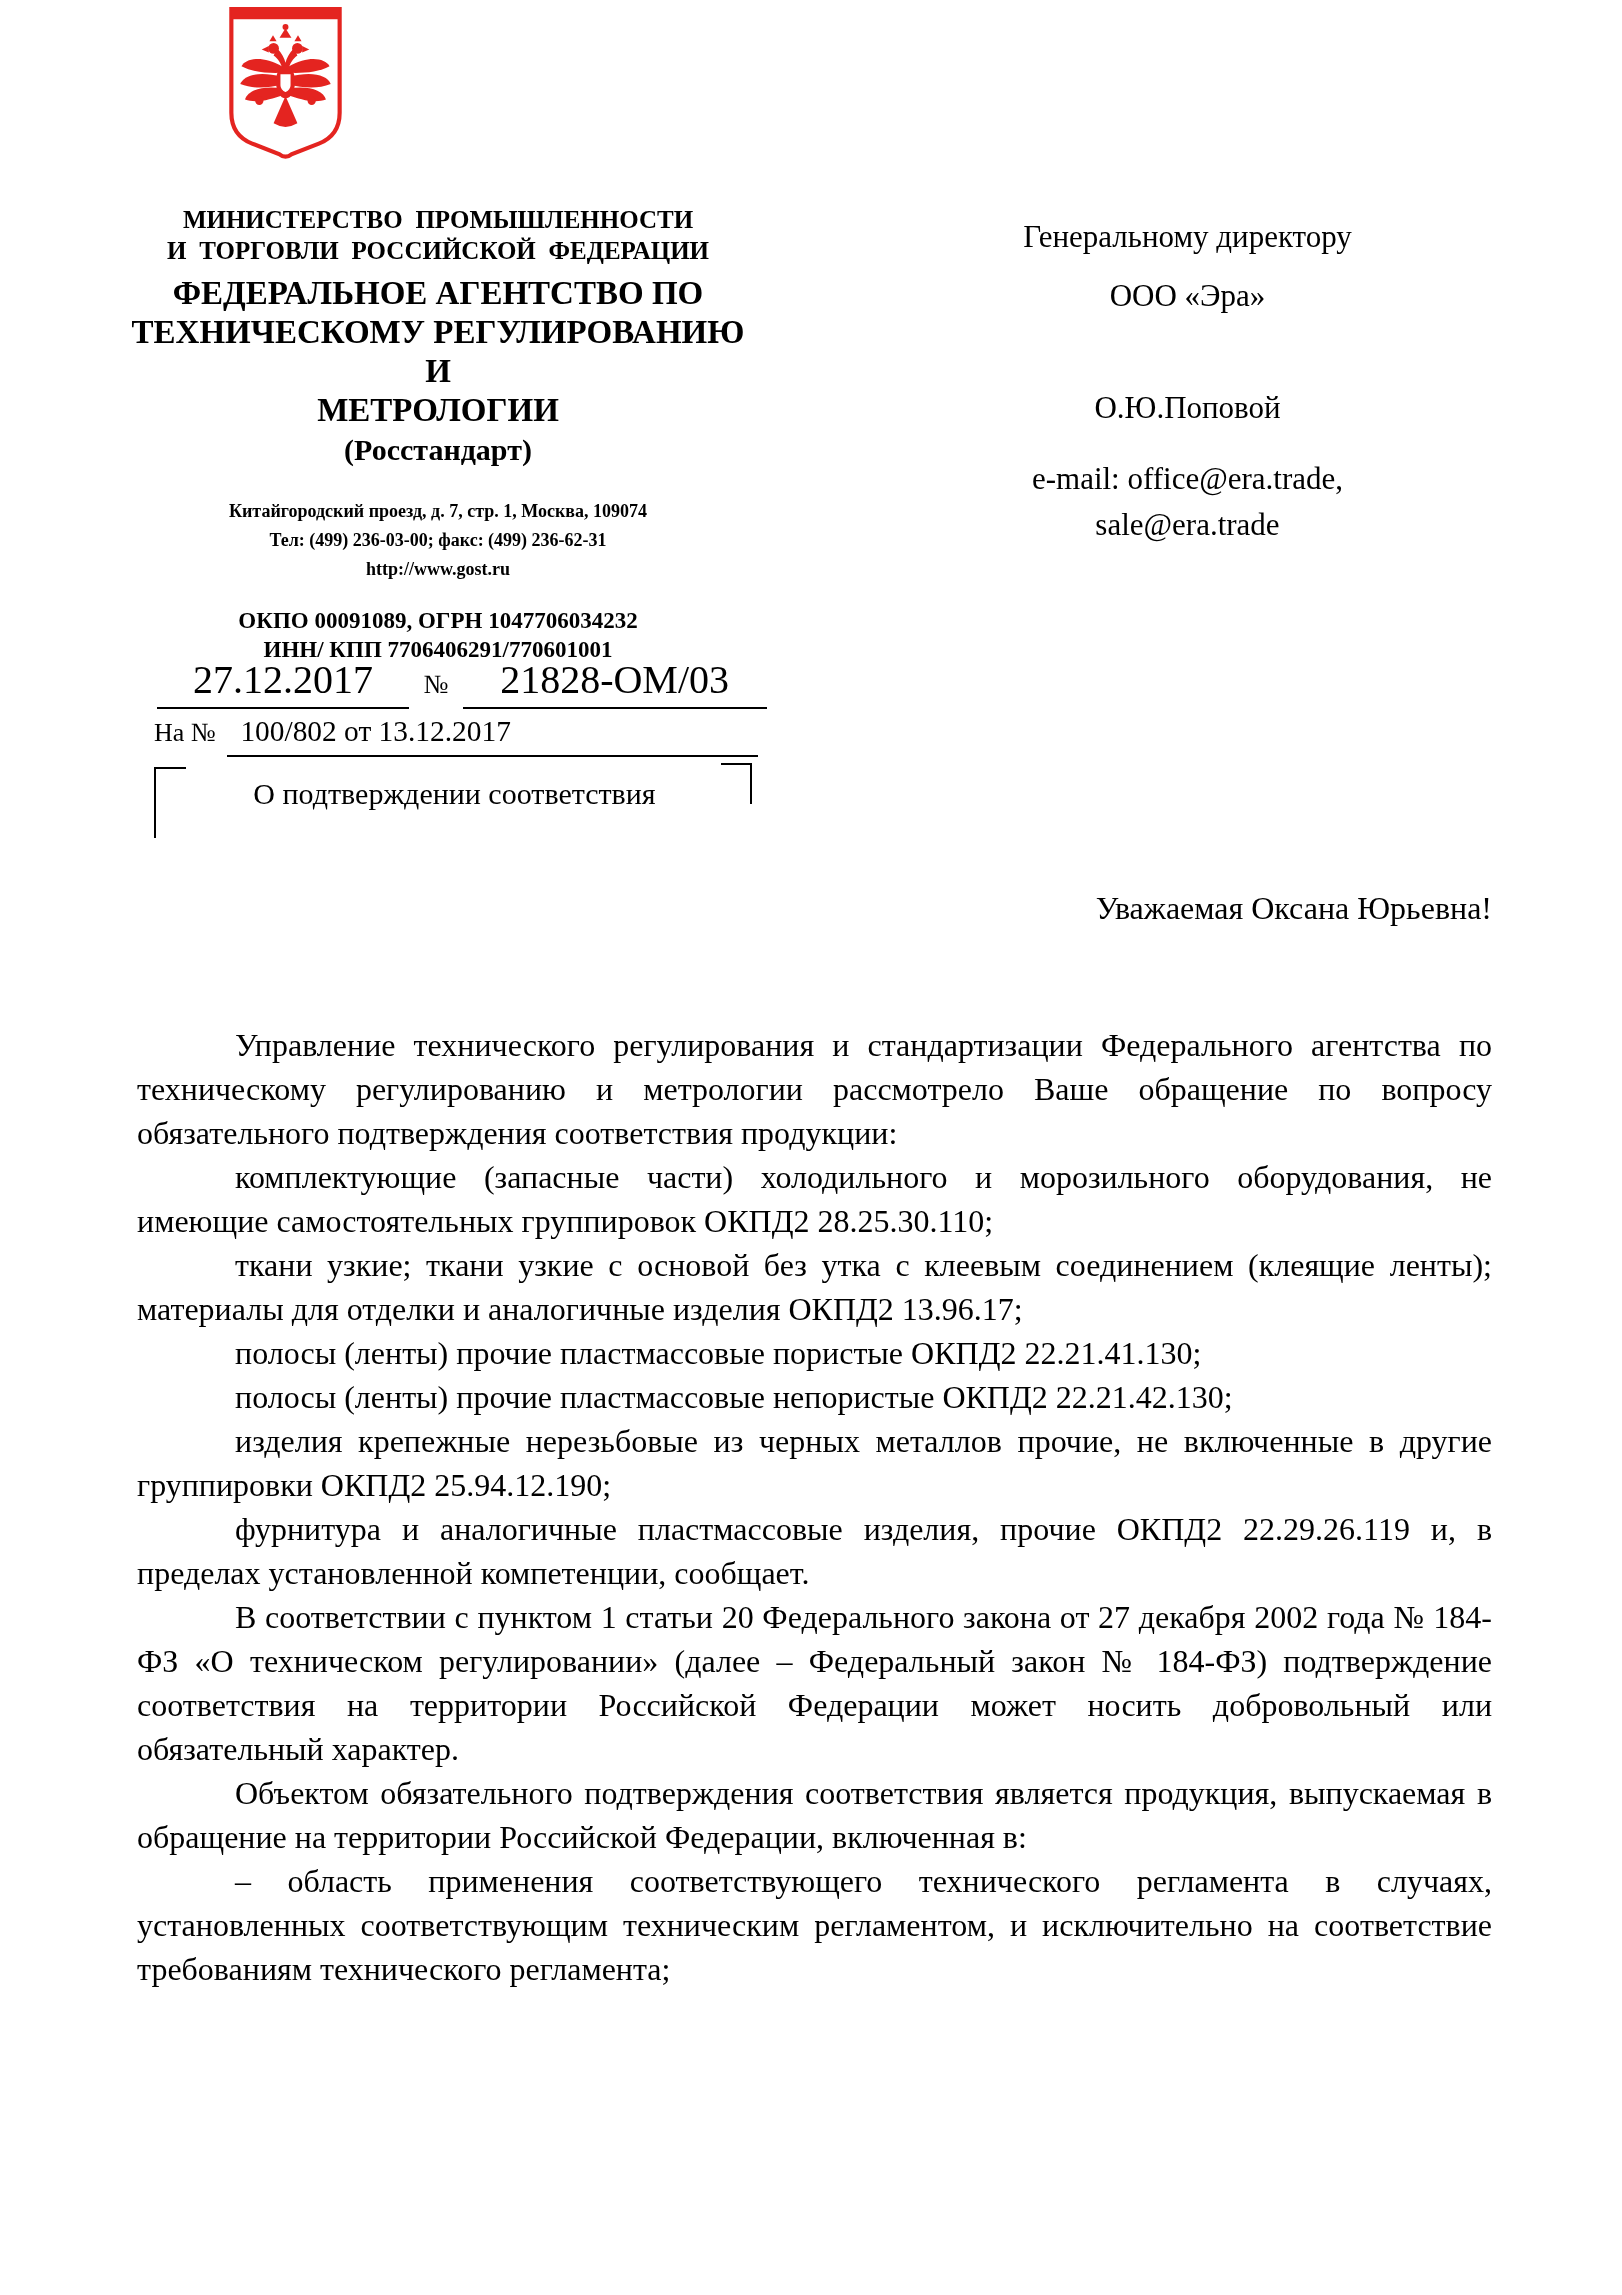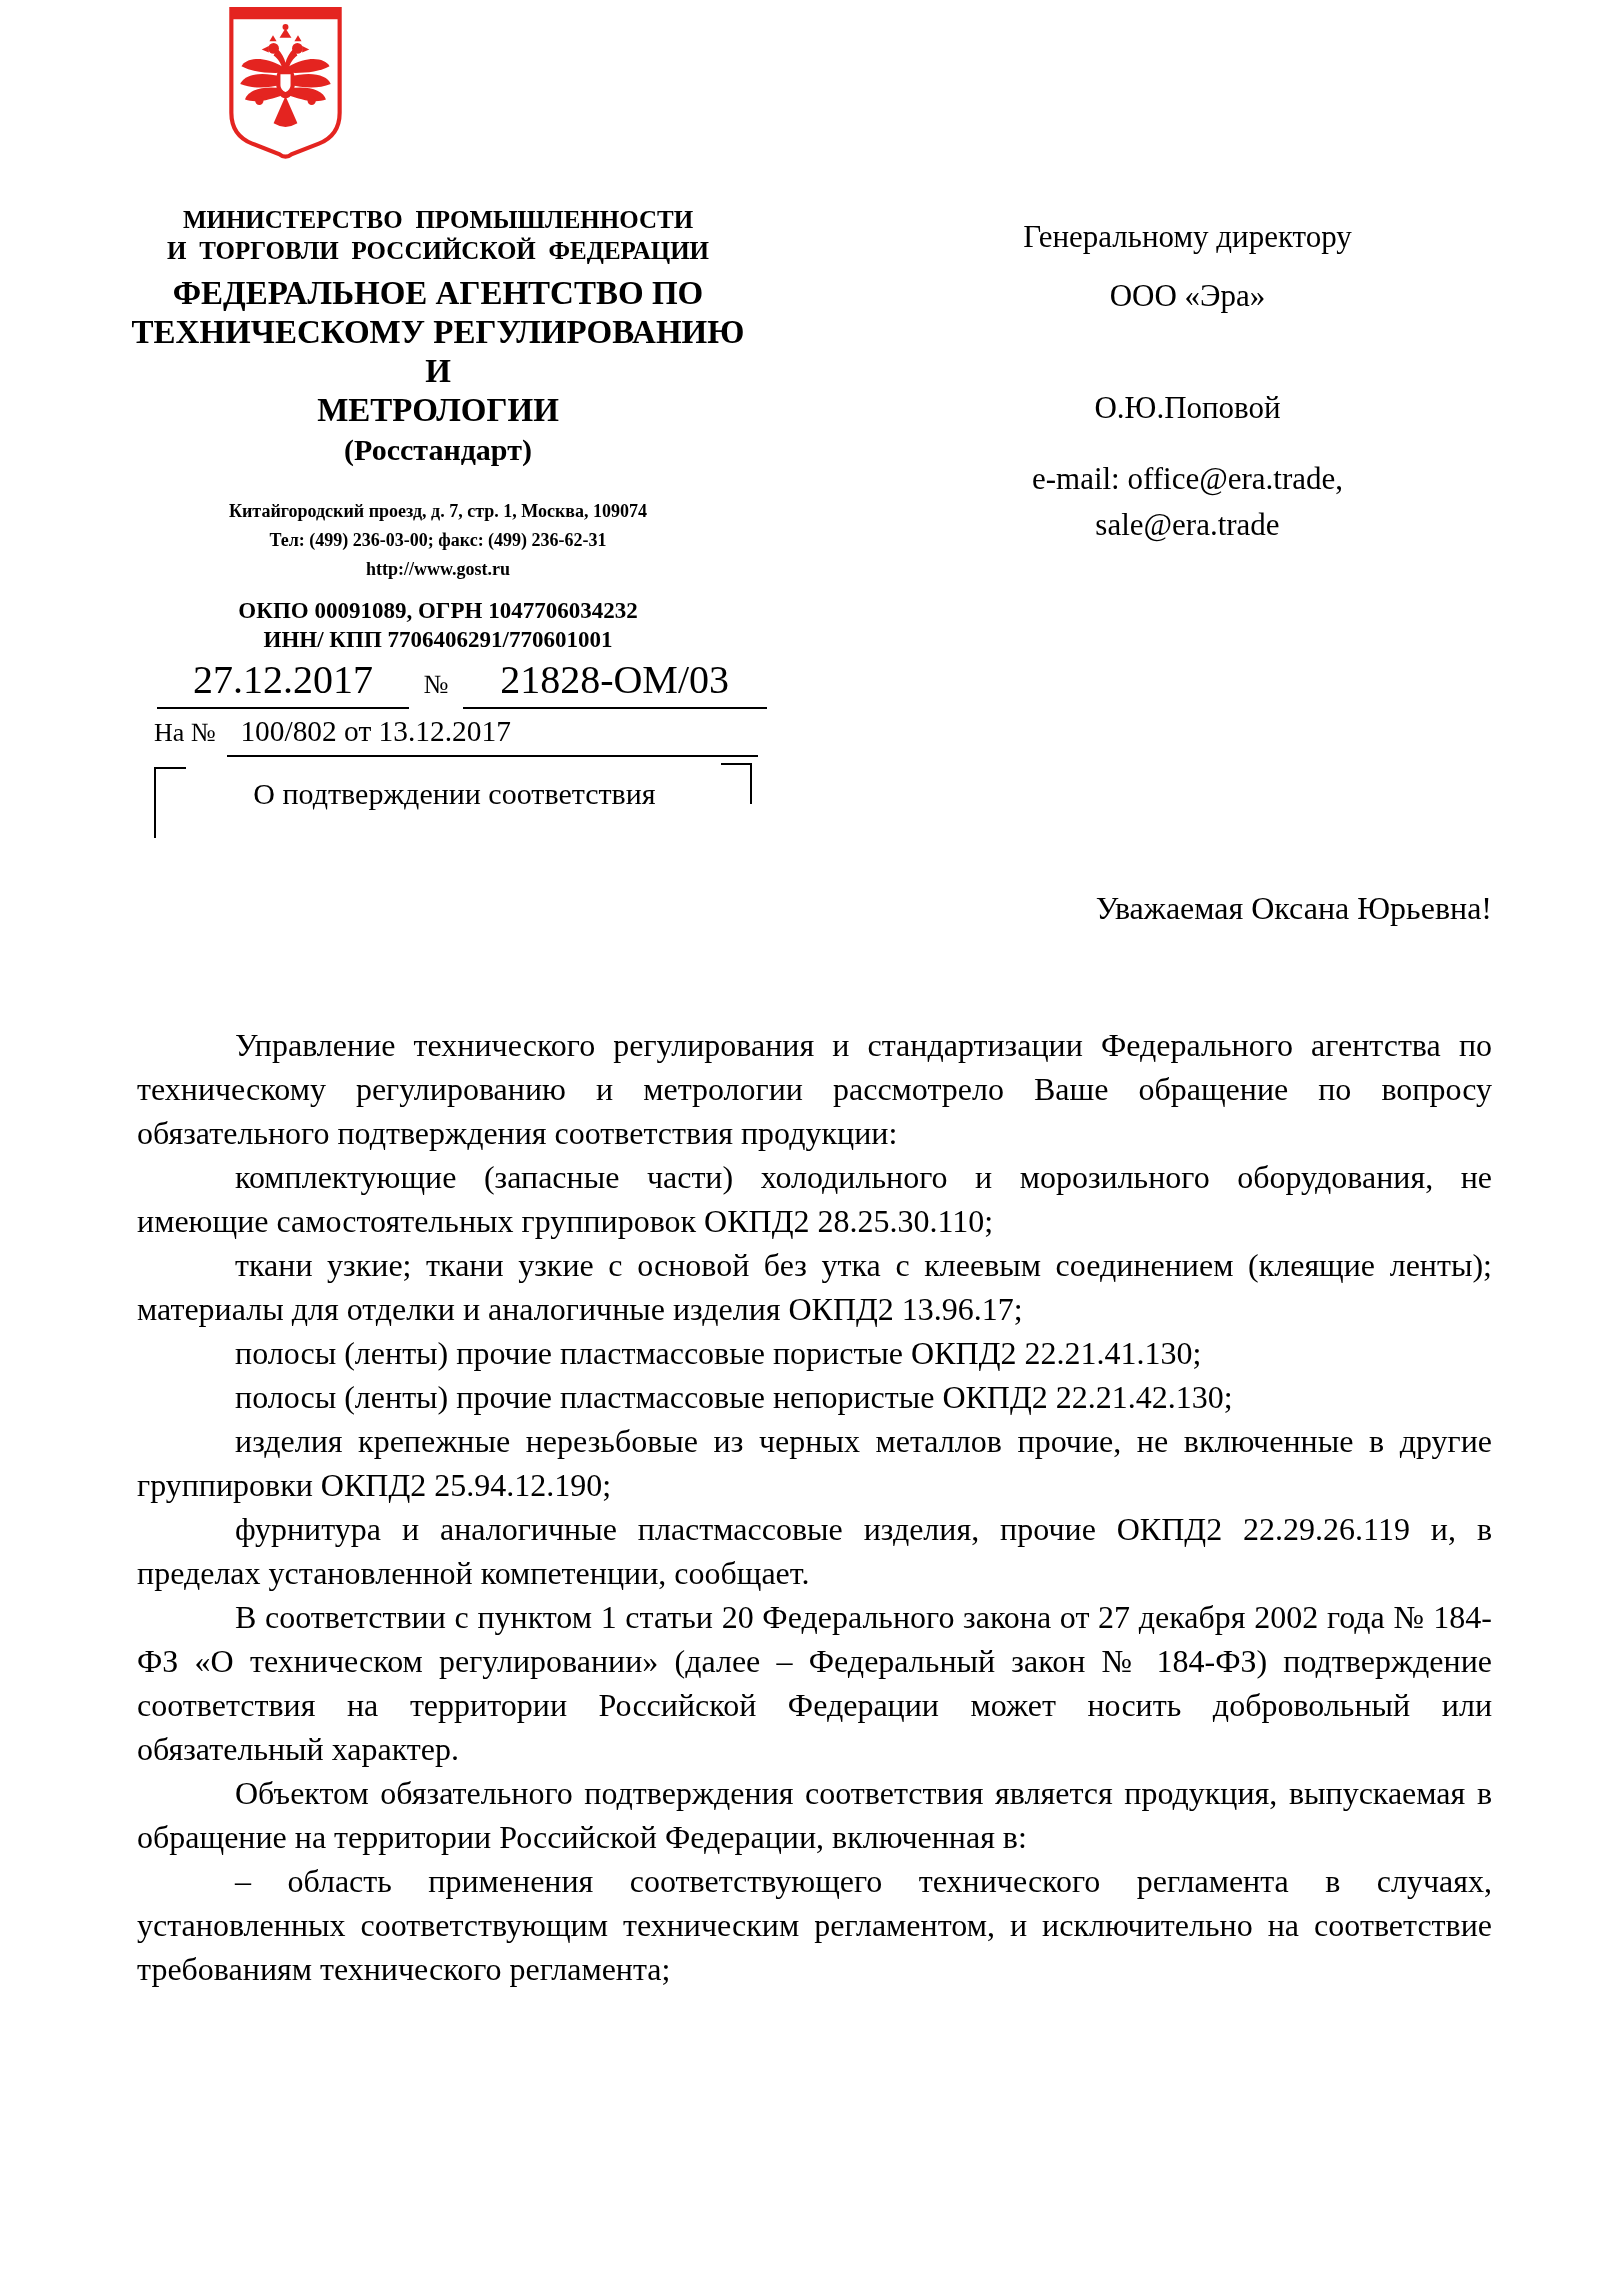--- a/index.html
+++ b/index.html
@@ -30,21 +30,21 @@
     left: 124px;
     top: 204px;
     width: 628px;
     text-align: center;
     font-weight: bold;
   }
   .ministry { font-size: 25px; line-height: 31px; word-spacing: 6.5px; }
   .agency   { font-size: 33px; line-height: 39px; margin-top: 7.9px; }
   .rosstandart { font-size: 30px; line-height: 37px; margin-top: 1.3px; }
   .contact  { font-size: 18px; line-height: 29px; margin-top: 29px; }
-  .codes    { font-size: 23px; line-height: 29px; margin-top: 12px; }
+  .codes    { font-size: 23px; line-height: 29px; margin-top: 22px; }
   .link {
     color: var(--link-blue, #0000dd);
     text-decoration: underline;
     cursor: pointer;
   }
 
   
   .ref-row {
     position: absolute;
     left: 157px;

